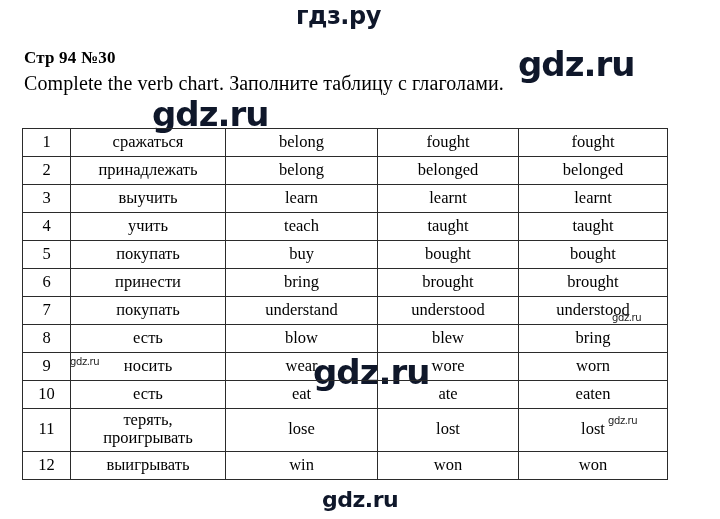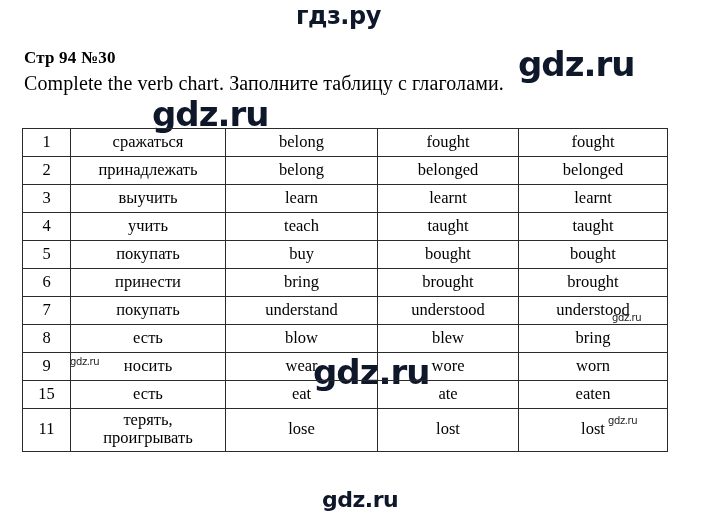--- a/index.html
+++ b/index.html
@@ -201,28 +201,35 @@
           <td>bring</td>
         </tr>
         <tr>
           <td class="num">9</td>
           <td class="ru">носить</td>
           <td>wear</td>
           <td>wore</td>
           <td>worn</td>
         </tr>
         <tr>
-          <td class="num">15</td>
+          <td class="num">10</td>
           <td class="ru">есть</td>
           <td>eat</td>
           <td>ate</td>
           <td>eaten</td>
         </tr>
         <tr>
           <td class="num">11</td>
           <td class="ru two-line">терять,<br>проигрывать</td>
           <td>lose</td>
           <td>lost</td>
           <td>lost</td>
         </tr>
+        <tr>
+          <td class="num">12</td>
+          <td class="ru">выигрывать</td>
+          <td>win</td>
+          <td>won</td>
+          <td>won</td>
+        </tr>
       </tbody>
   </table>
 </div>
 
 </body></html>

